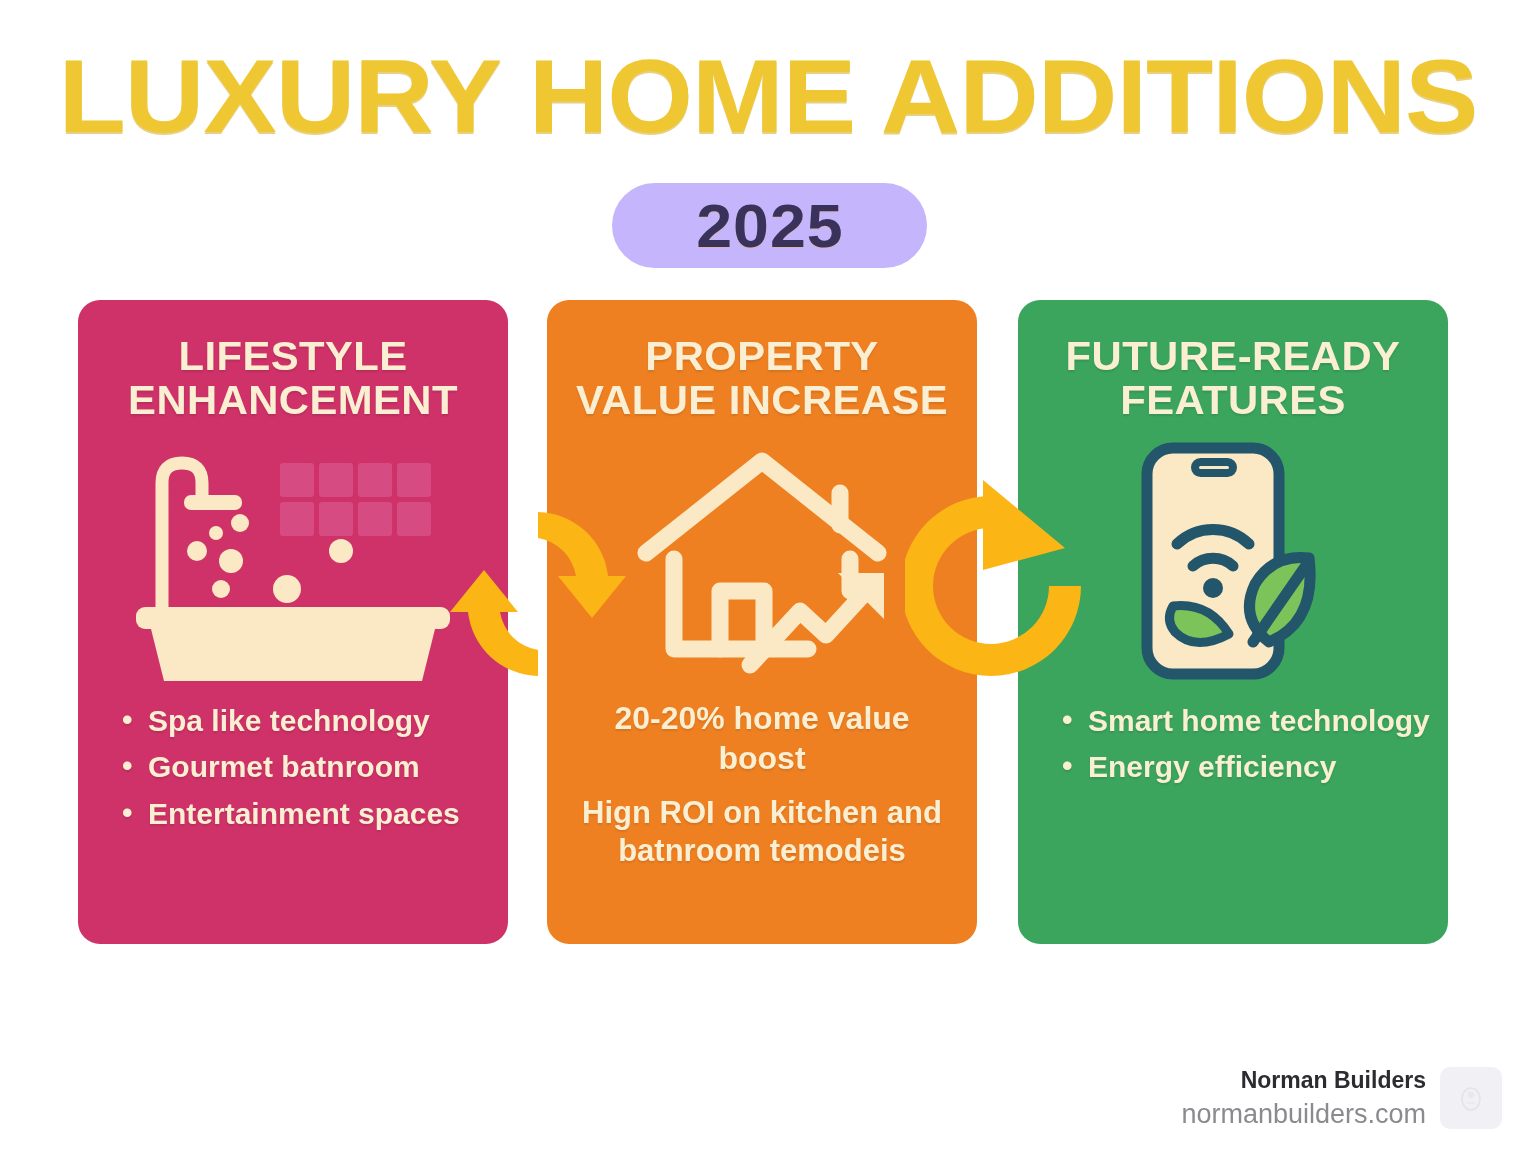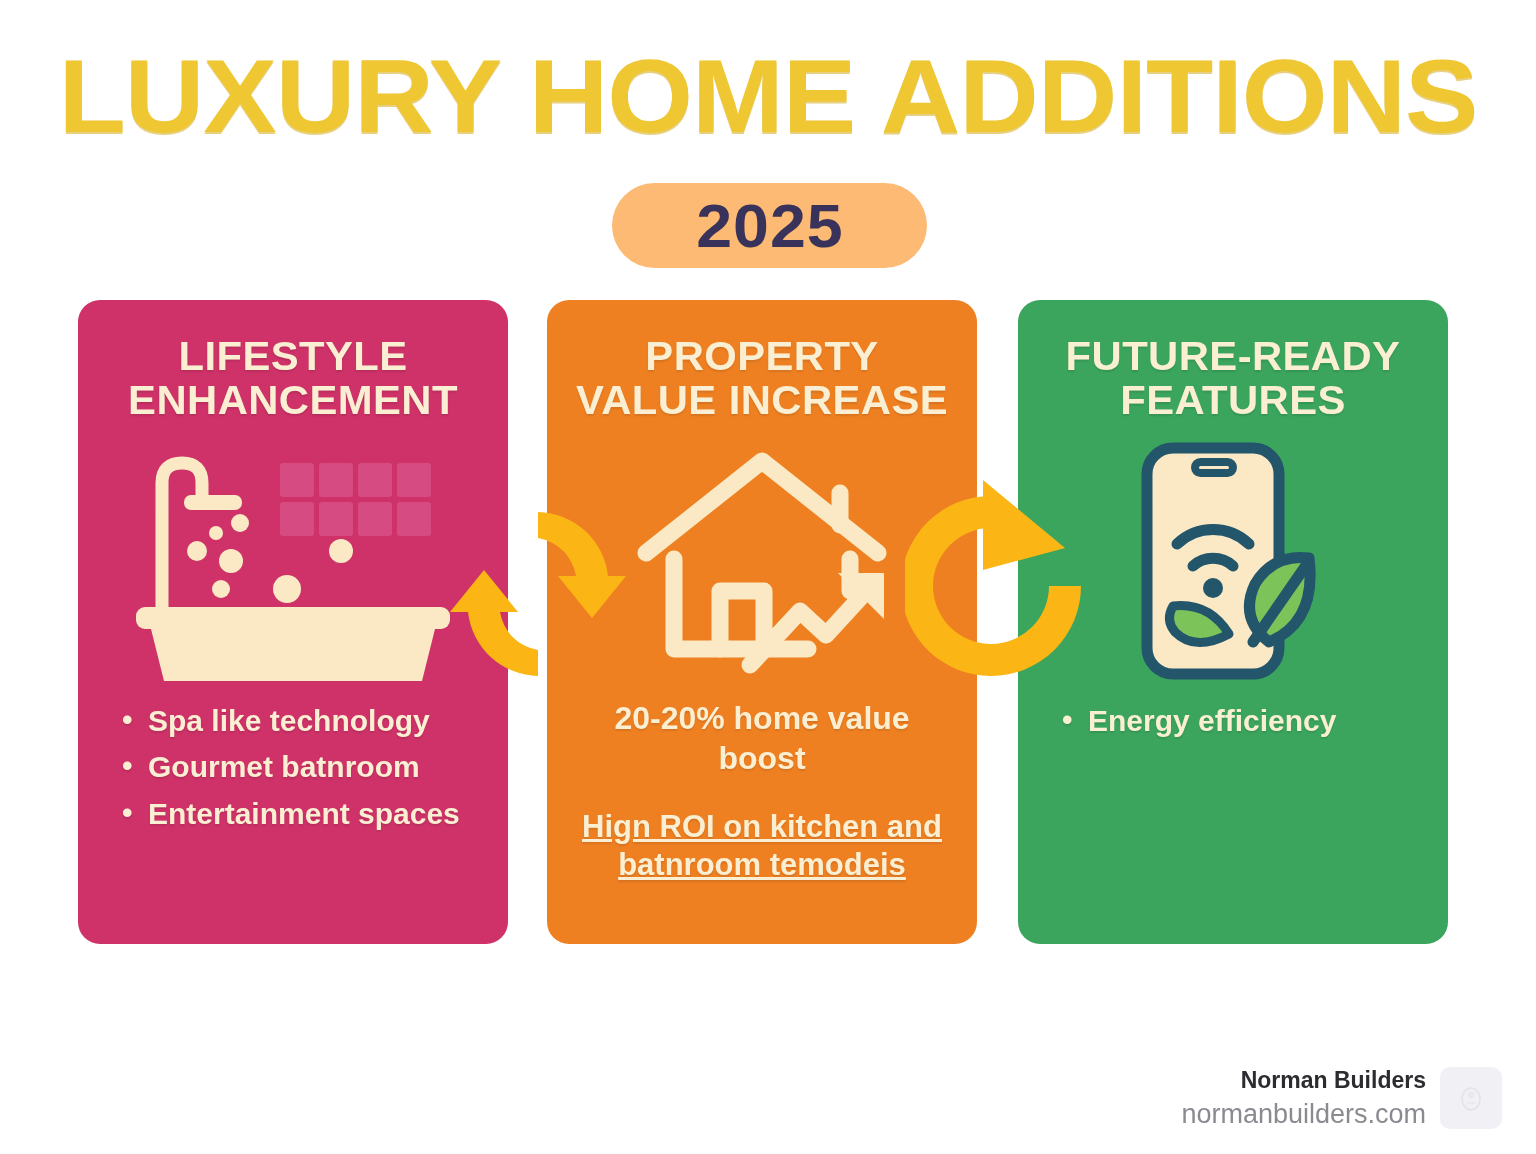--- a/index.html
+++ b/index.html
@@ -22,21 +22,21 @@
     letter-spacing:-1px;
     color:#EFC732;
     transform:scaleX(1.06);
     text-shadow:0 2px 0 rgba(214,170,30,.55);
   }
 
   
   .year-badge {
     position:absolute; left:612px; top:183px;
     width:315px; height:85px;
-    background:#fdba74;
+    background:#c4b5fd;
     border-radius:44px;
     display:flex; align-items:center; justify-content:center;
   }
   .year-badge span {
     font-weight:bold;
     font-size:62px;
     letter-spacing:1px;
     color:#39325A;
     transform:scaleX(1.04);
     text-shadow:0 1px 0 rgba(245,180,100,.5);
@@ -106,21 +106,21 @@
   .stat-line {
     font-weight:bold;
     font-size:32px;
     line-height:1.25;
     text-align:center;
     color:#FAEFD2;
     text-shadow:0 2px 2px rgba(0,0,0,.10);
     width:100%;
     padding:0 16px;
   }
-  .stat-line.second { margin-top:30px; font-size:31px;text-decoration:underline; }
+  .stat-line.second { margin-top:16px; font-size:31px; }
 
   
   .connector { position:absolute; z-index:5; }
   .connector.a1 { left:448px; top:490px; width:180px; height:208px; }
   .connector.a2 { left:905px; top:478px; width:180px; height:208px; }
 
   
   .footer {
     position:absolute; right:34px; bottom:22px;
     display:flex; align-items:center; gap:14px;
@@ -270,20 +270,21 @@
 
         <path d="M70 170 Q106 166 126 198 Q92 216 72 196 Q62 184 70 170 Z" fill="#7CC35A" stroke="#23556B" stroke-width="9" stroke-linejoin="round"></path>
 
         <path d="M206 122 Q214 186 166 206 Q136 182 152 148 Q170 118 206 122 Z" fill="#7CC35A" stroke="#23556B" stroke-width="11" stroke-linejoin="round"></path>
 
         <path d="M204 128 L150 206" fill="none" stroke="#23556B" stroke-width="11" stroke-linecap="round"></path>
       </svg>
     </div>
     <div class="card-body">
       <ul class="bullets">
+        <li>Smart home technology</li>
         <li>Energy efficiency</li>
       </ul>
     </div>
   </div>
 
   <div class="footer">
     <div class="footer-text">
       <div class="brand-name">Norman Builders</div>
       <div class="brand-url">normanbuilders.com</div>
     </div>

